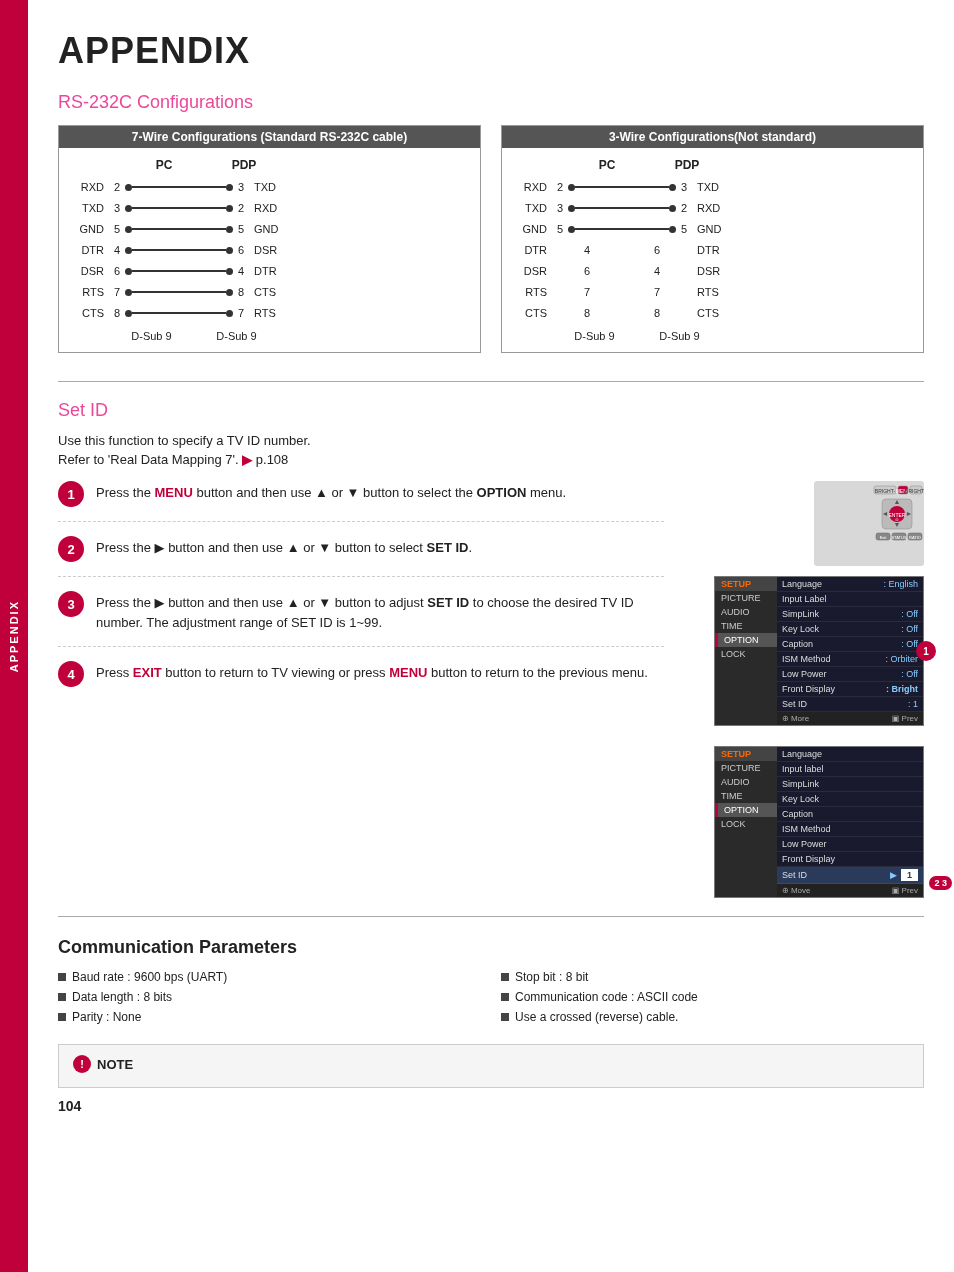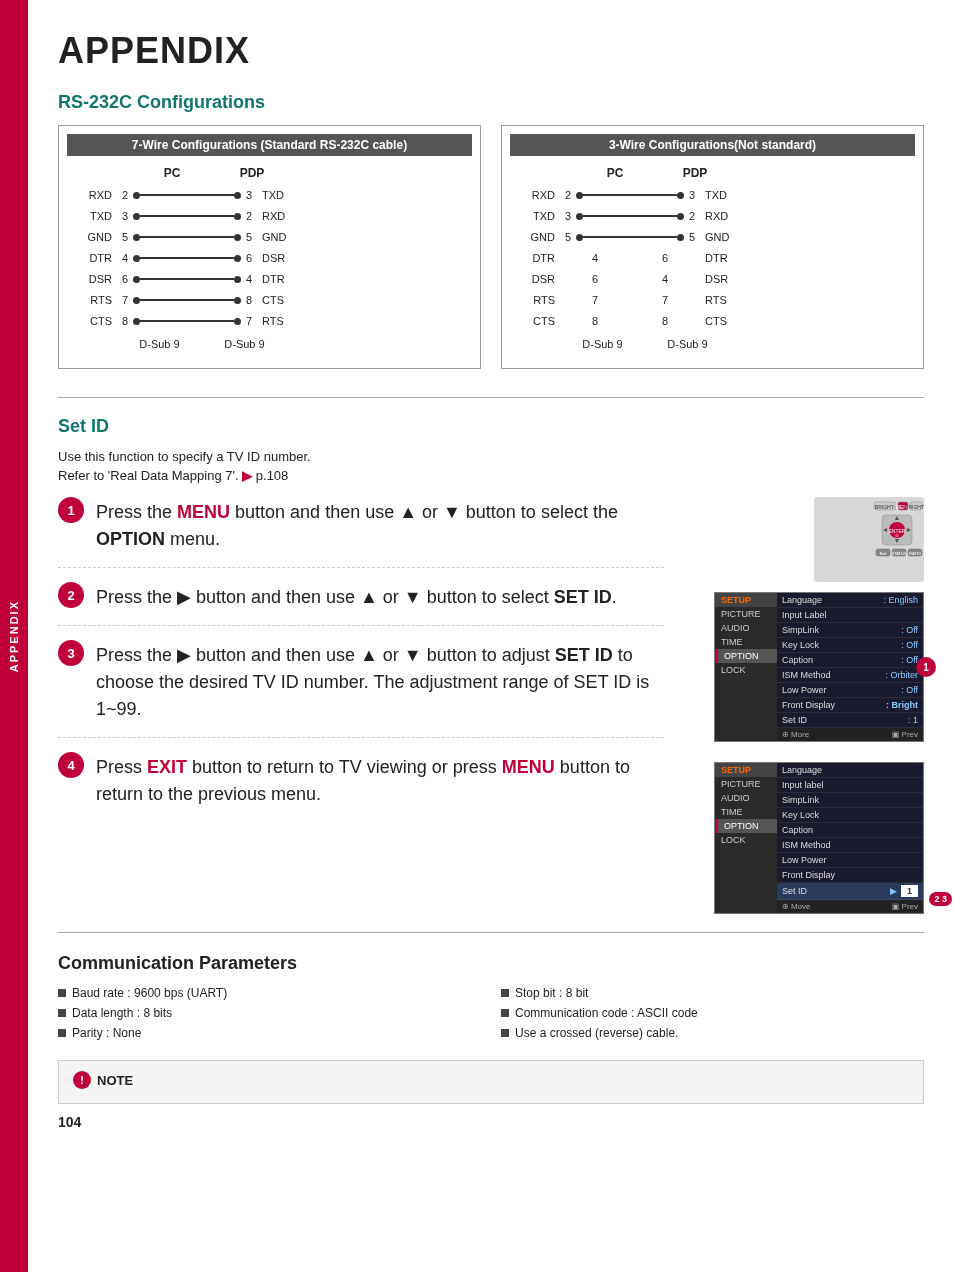--- a/index.html
+++ b/index.html
@@ -50,41 +50,41 @@
       font-size: 36px;
       font-weight: bold;
       color: #222;
       margin-bottom: 20px;
       letter-spacing: 1px;
     }
 
     
     .section-heading {
       font-size: 18px;
-      font-weight: bold;
-      color: #0f766e;
+      font-weight: normal;
+      color: #ec4899;
       margin-bottom: 12px;
       margin-top: 16px;
     }
 
     
     .rs232c-section {
       margin-bottom: 28px;
     }
 
     .wire-configs-container {
       display: flex;
       gap: 20px;
       margin-bottom: 10px;
     }
 
     .wire-config-box {
       border: 1px solid #999;
       flex: 1;
-      padding: 8px;
+      padding: 0;
     }
 
     .wire-config-header {
       background: #555;
       color: #fff;
       text-align: center;
       padding: 4px 8px;
       font-size: 12px;
       font-weight: bold;
     }
@@ -226,21 +226,21 @@
       background: #c0003a;
       color: #fff;
       font-size: 13px;
       font-weight: bold;
       display: flex;
       align-items: center;
       justify-content: center;
     }
 
     .step-text {
-      font-size: 18px;
+      font-size: 13px;
       line-height: 1.5;
       padding-top: 2px;
     }
 
     .step-text .highlight {
       color: #c0003a;
       font-weight: bold;
     }
 
     .step-text .bold {

